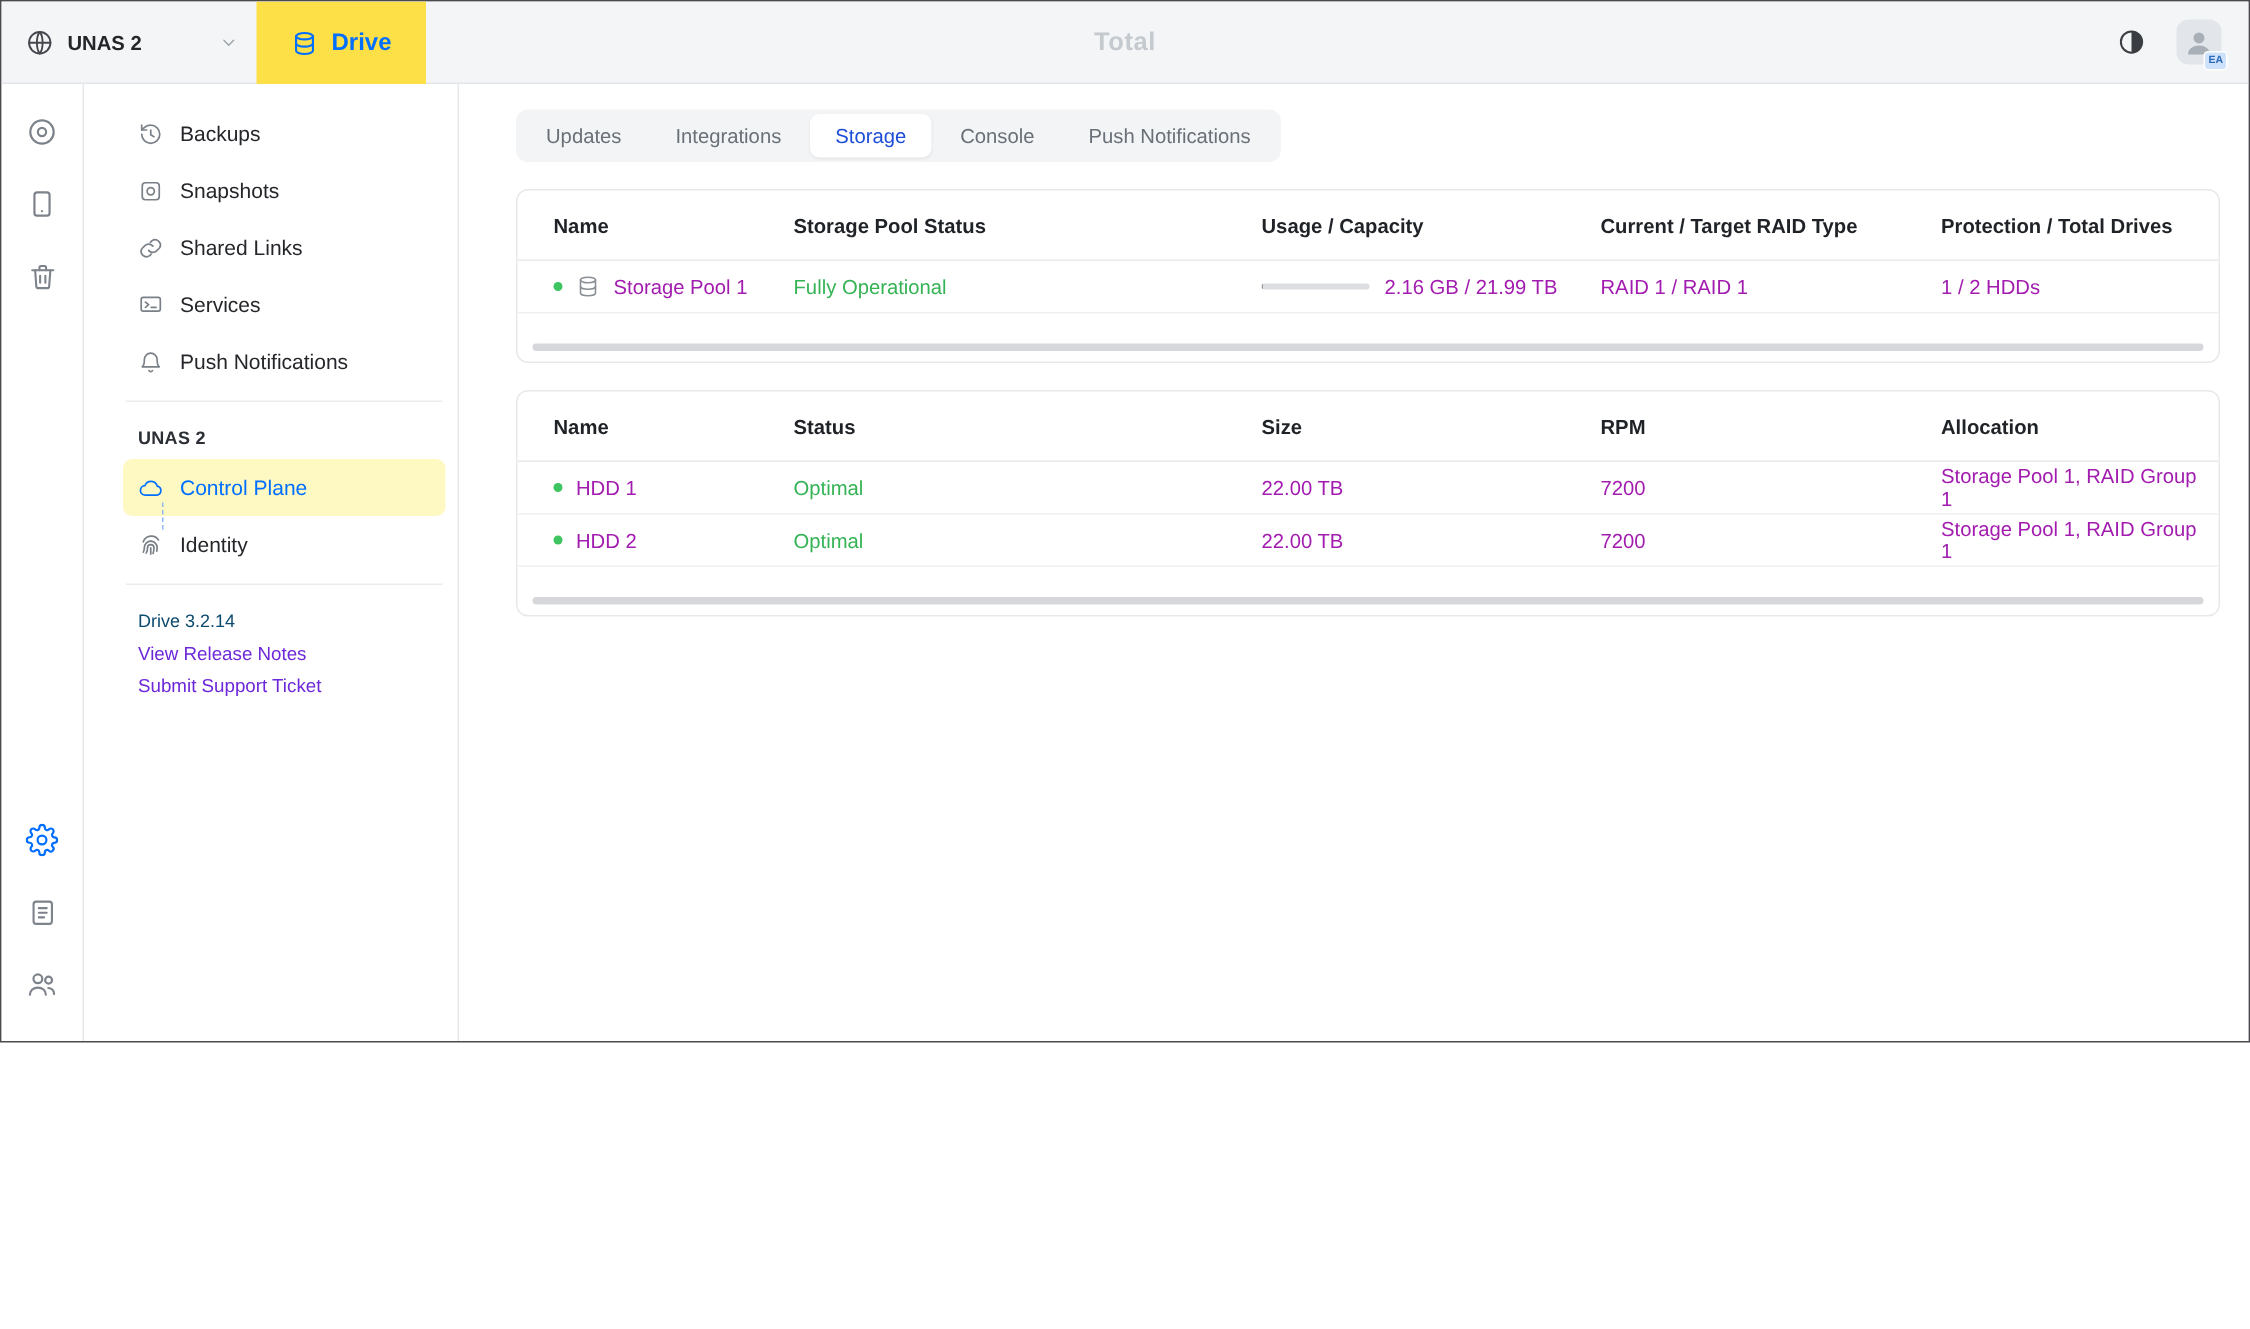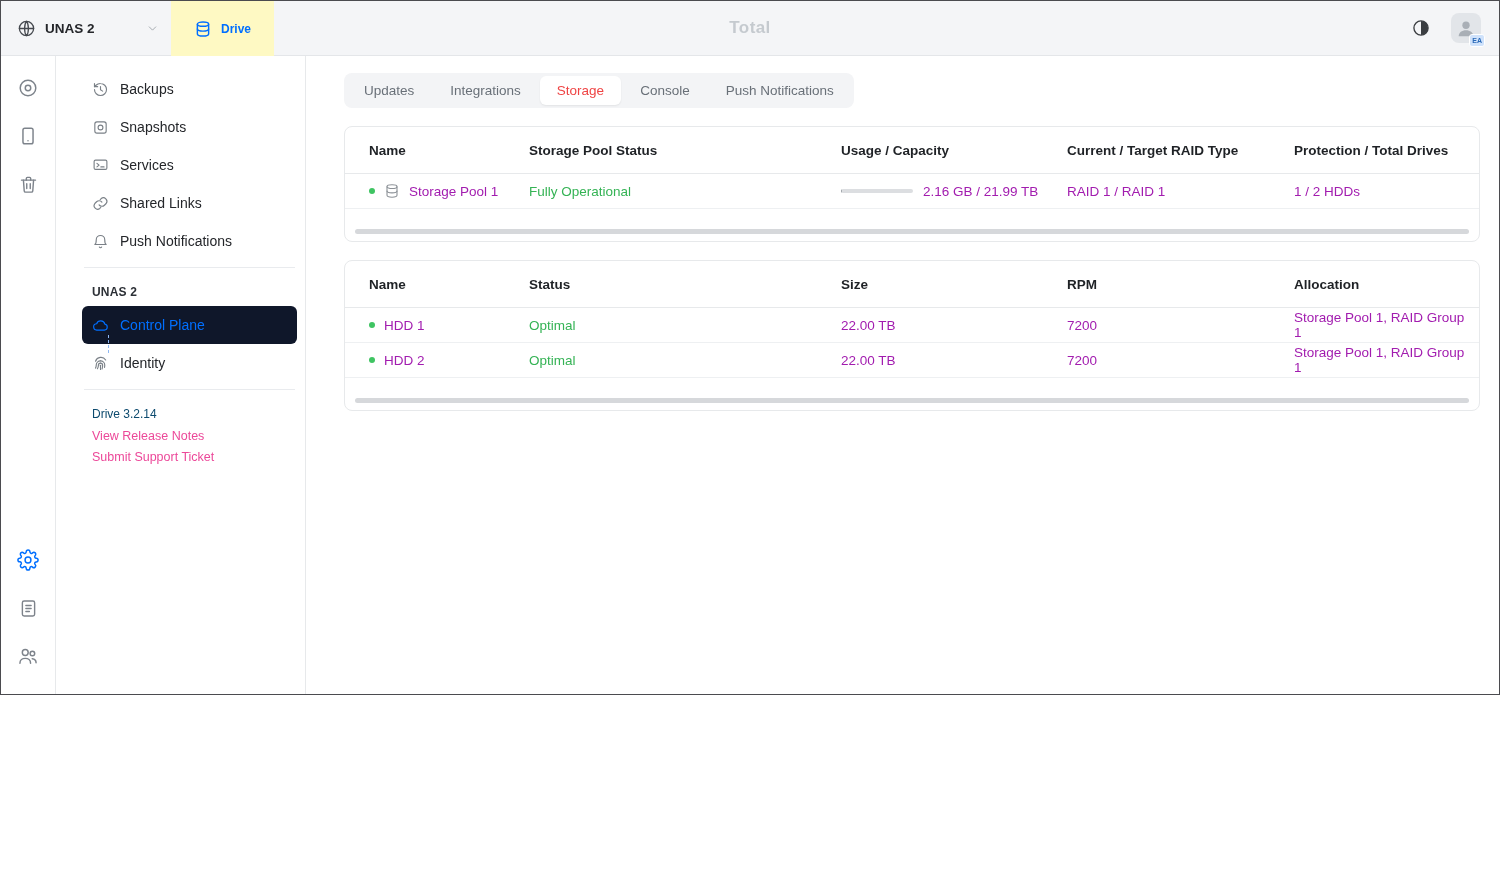--- a/index.html
+++ b/index.html
@@ -28,22 +28,22 @@
     position:relative;
   }
   .console-switcher {
     width:170px; display:flex; align-items:center; gap:9px;
     padding:0 12px 0 16px; cursor:pointer;
   }
   .console-switcher .globe { color:#44484e; }
   .console-name { font-weight:700; font-size:13.5px; color:#24262a; }
   .chev { margin-left:auto; color:#9aa0a6; }
   .app-tab {
-    background:#fef9c3; display:flex; align-items:center; gap:9px;
-    padding:0 23px; color:#006fff; font-weight:600; font-size:12px;
+    background:#fde047; display:flex; align-items:center; gap:9px;
+    padding:0 23px; color:#006fff; font-weight:600; font-size:16px;
     margin-bottom:-1px; z-index:2; cursor:pointer;
   }
   .logo {
     position:absolute; left:50%; top:50%; transform:translate(-50%,-50%);
     font-weight:700; font-size:17px; letter-spacing:.4px; color:#c5cacf;
   }
   .topbar-actions {
     margin-left:auto; display:flex; align-items:center; gap:20px; padding-right:18px;
   }
   .theme-toggle { background:none; border:none; color:#3a3d41; cursor:pointer; display:grid; place-items:center; }
@@ -80,49 +80,49 @@
   .sidebar {
     width:232px; flex:0 0 232px; border-right:1px solid #e7e9eb;
     padding:14px 8px 0; background:#fff;
   }
   .side-item {
     display:flex; align-items:center; gap:11px;
     height:38px; padding:0 10px; border-radius:6px;
     color:#24262a; font-size:14px; cursor:pointer;
   }
   .side-item .sicon { color:#7a8087; display:grid; place-items:center; }
-  .side-item.active { background:#0f172a; color:#006fff;text-align:right; }
+  .side-item.active { background:#fef9c3; color:#006fff;text-align:right; }
   .side-item.active .sicon { color:#006fff; }
   .divider { height:1px; background:#e9ebee; margin:7px 2px; }
   .section-title {
     font-size:12px; font-weight:700; color:#2c3036;
     padding:10px 10px 7px; letter-spacing:.2px;
   }
   .section-items { position:relative; }
   .tree-connector {
     position:absolute; left:26px; top:29px; height:18px; width:0;
     border-left:1.6px dashed #8fb8f2;
   }
   .version { font-size:12px; color:#0c4a6e; padding:10px 10px 4px; }
   .side-link {
-    display:block; font-size:12.5px; color:#ec4899;
+    display:block; font-size:12.5px; color:#6d28d9;
     padding:4px 10px 3px; cursor:pointer; text-decoration:none;
   }
 
   
   main { flex:1; min-width:0; padding:17px 19px 0 20px; background:#fff; }
   .tabs {
     display:inline-flex; background:#f3f4f6; border-radius:8px; padding:3px; gap:2px;
   }
   .tab {
     padding:7px 17px; font-size:13.5px; color:#697078;
     border-radius:6px; cursor:pointer; white-space:nowrap;
   }
   .tab.active {
-    background:#fff; color:#ef4444; font-weight:500;
+    background:#fff; color:#1d4ed8; font-weight:500;
     box-shadow:0 1px 2px rgba(0,0,0,.07);
   }
 
   .card {
     margin-top:18px; border:1px solid #e7e9eb; border-radius:8px;
     background:#fff; overflow:hidden;
   }
   .trow {
     display:grid;
     grid-template-columns:160px 312px 226px 227px minmax(0,1fr);
@@ -257,34 +257,34 @@
           <svg class="icon" width="17" height="17" viewBox="0 0 24 24">
               <rect x="4" y="4" width="16" height="16" rx="3"></rect>
               <circle cx="12" cy="12" r="3.4"></circle>
             </svg>
         </span>
         <span class="slabel">Snapshots</span>
       </div>
       <div class="side-item">
         <span class="sicon">
           <svg class="icon" width="17" height="17" viewBox="0 0 24 24">
+              <path d="M10 14a5 5 0 007.5.5l2.5-2.5a5 5 0 00-7-7l-1.4 1.4"></path>
+              <path d="M14 10a5 5 0 00-7.5-.5L4 12a5 5 0 007 7l1.4-1.4"></path>
+            </svg>
+        </span>
+        <span class="slabel">Shared Links</span>
+      </div>
+      <div class="side-item">
+        <span class="sicon">
+          <svg class="icon" width="17" height="17" viewBox="0 0 24 24">
               <rect x="3" y="4.5" width="18" height="13" rx="2"></rect>
               <path d="M7 9l3 2.5L7 14M12.5 14H17"></path>
             </svg>
         </span>
         <span class="slabel">Services</span>
-      </div>
-      <div class="side-item">
-        <span class="sicon">
-          <svg class="icon" width="17" height="17" viewBox="0 0 24 24">
-              <path d="M10 14a5 5 0 007.5.5l2.5-2.5a5 5 0 00-7-7l-1.4 1.4"></path>
-              <path d="M14 10a5 5 0 00-7.5-.5L4 12a5 5 0 007 7l1.4-1.4"></path>
-            </svg>
-        </span>
-        <span class="slabel">Shared Links</span>
       </div>
       <div class="side-item">
         <span class="sicon">
           <svg class="icon" width="17" height="17" viewBox="0 0 24 24">
               <path d="M18 9.5a6 6 0 10-12 0c0 5.5-2 6.8-2 6.8h16s-2-1.3-2-6.8"></path>
               <path d="M10.4 19.8a1.8 1.8 0 003.2 0"></path>
             </svg>
         </span>
         <span class="slabel">Push Notifications</span>
       </div>

